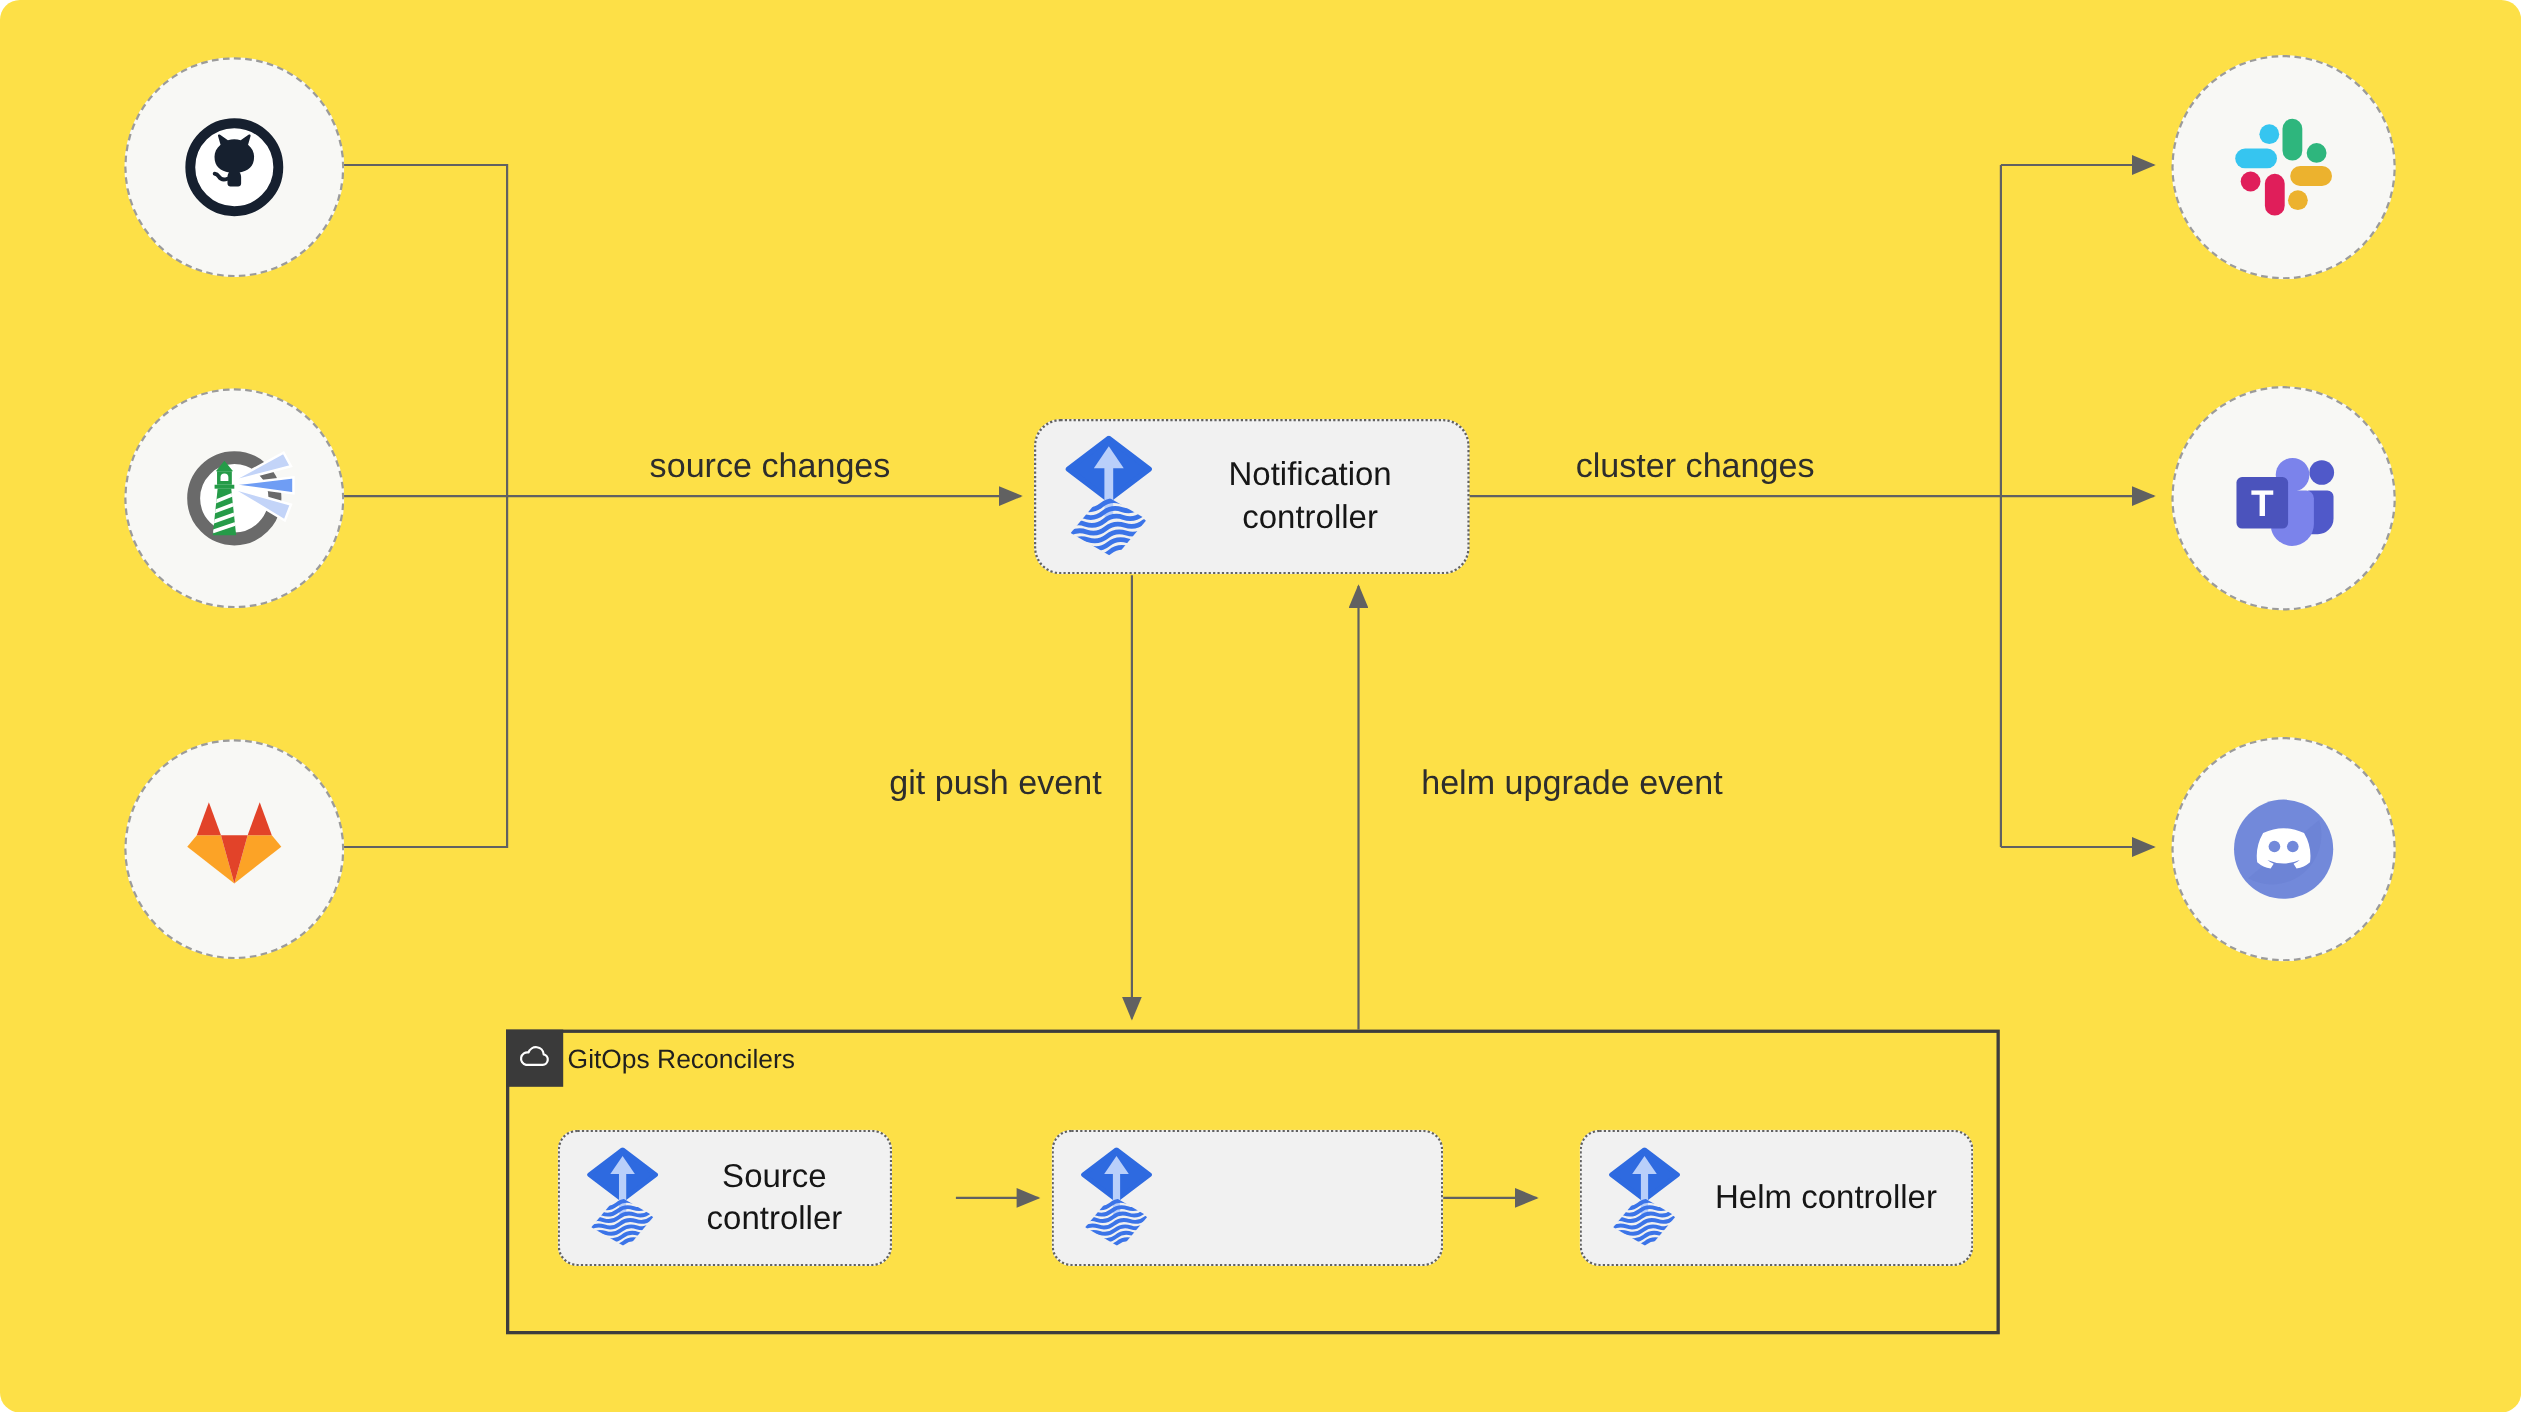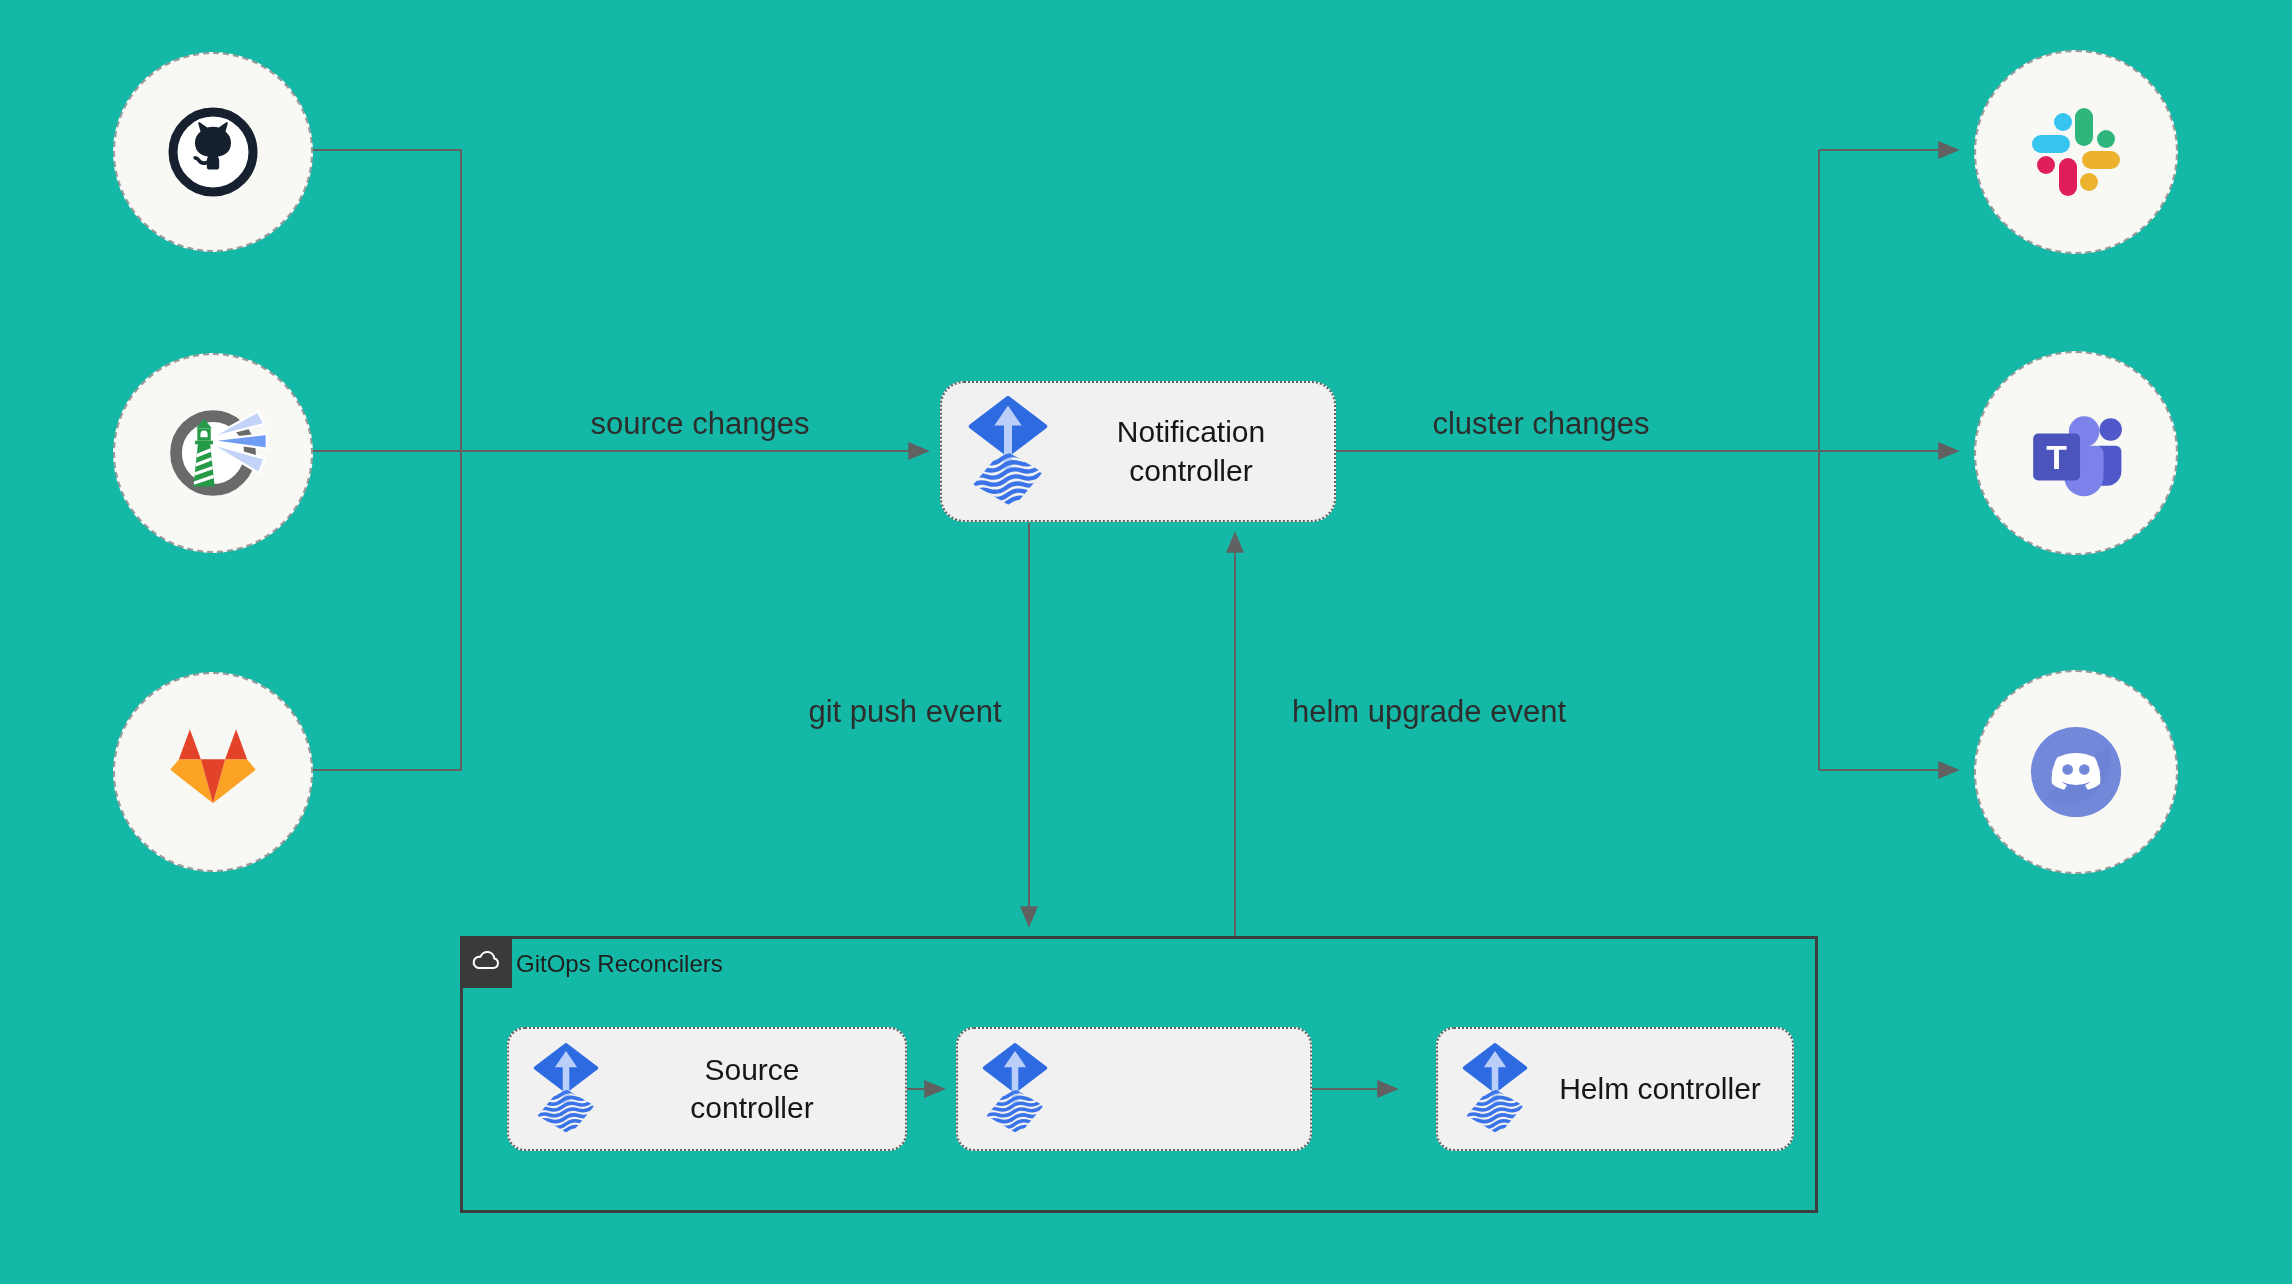--- a/index.html
+++ b/index.html
@@ -1,21 +1,22 @@
 <!DOCTYPE html>
 <html><head>
 <meta charset="utf-8">
 <style>
   html,body{margin:0;padding:0;background:#ffffff;}
   .stage{
     position:relative;
     width:2292px;height:1284px;
-    background:#14b8a6;
+    background:#fde047;
     font-family:"Liberation Sans", sans-serif;
     overflow:hidden;
+    border-radius:18px;
   }
   .wires{position:absolute;left:0;top:0;}
   .edge-label{
     position:absolute;
     transform:translate(-50%,-50%);
     font-size:31px;color:#2d2d2d;white-space:nowrap;
   }
   .endpoint{
     position:absolute;
     border:2px dashed #9b9b9b;border-radius:50%;
@@ -47,21 +48,21 @@
   .group-header{
     position:absolute;left:-3px;top:-3px;width:52px;height:52px;
     background:#3a3a3a;display:flex;align-items:center;justify-content:center;
   }
   .group-label{
     position:absolute;left:53px;top:0;height:50px;
     display:flex;align-items:center;
     font-size:24px;color:#1f1f1f;white-space:nowrap;
   }
   .node.inner{top:1027px;height:124px;padding-left:24px;border-radius:18px;}
-  .node.source{left:507px;width:400px;}
+  .node.source{left:507px;width:304px;}
   .node.kustomize{left:956px;width:356px;}
   .node.helm{left:1436px;width:358px;}
   .node.inner .node-label{max-width:210px;margin:0 auto;}
   .hidden-defs{position:absolute;width:0;height:0;overflow:hidden;}
 </style>
 </head>
 <body>
 
 <svg class="hidden-defs" aria-hidden="true">
   <defs>

